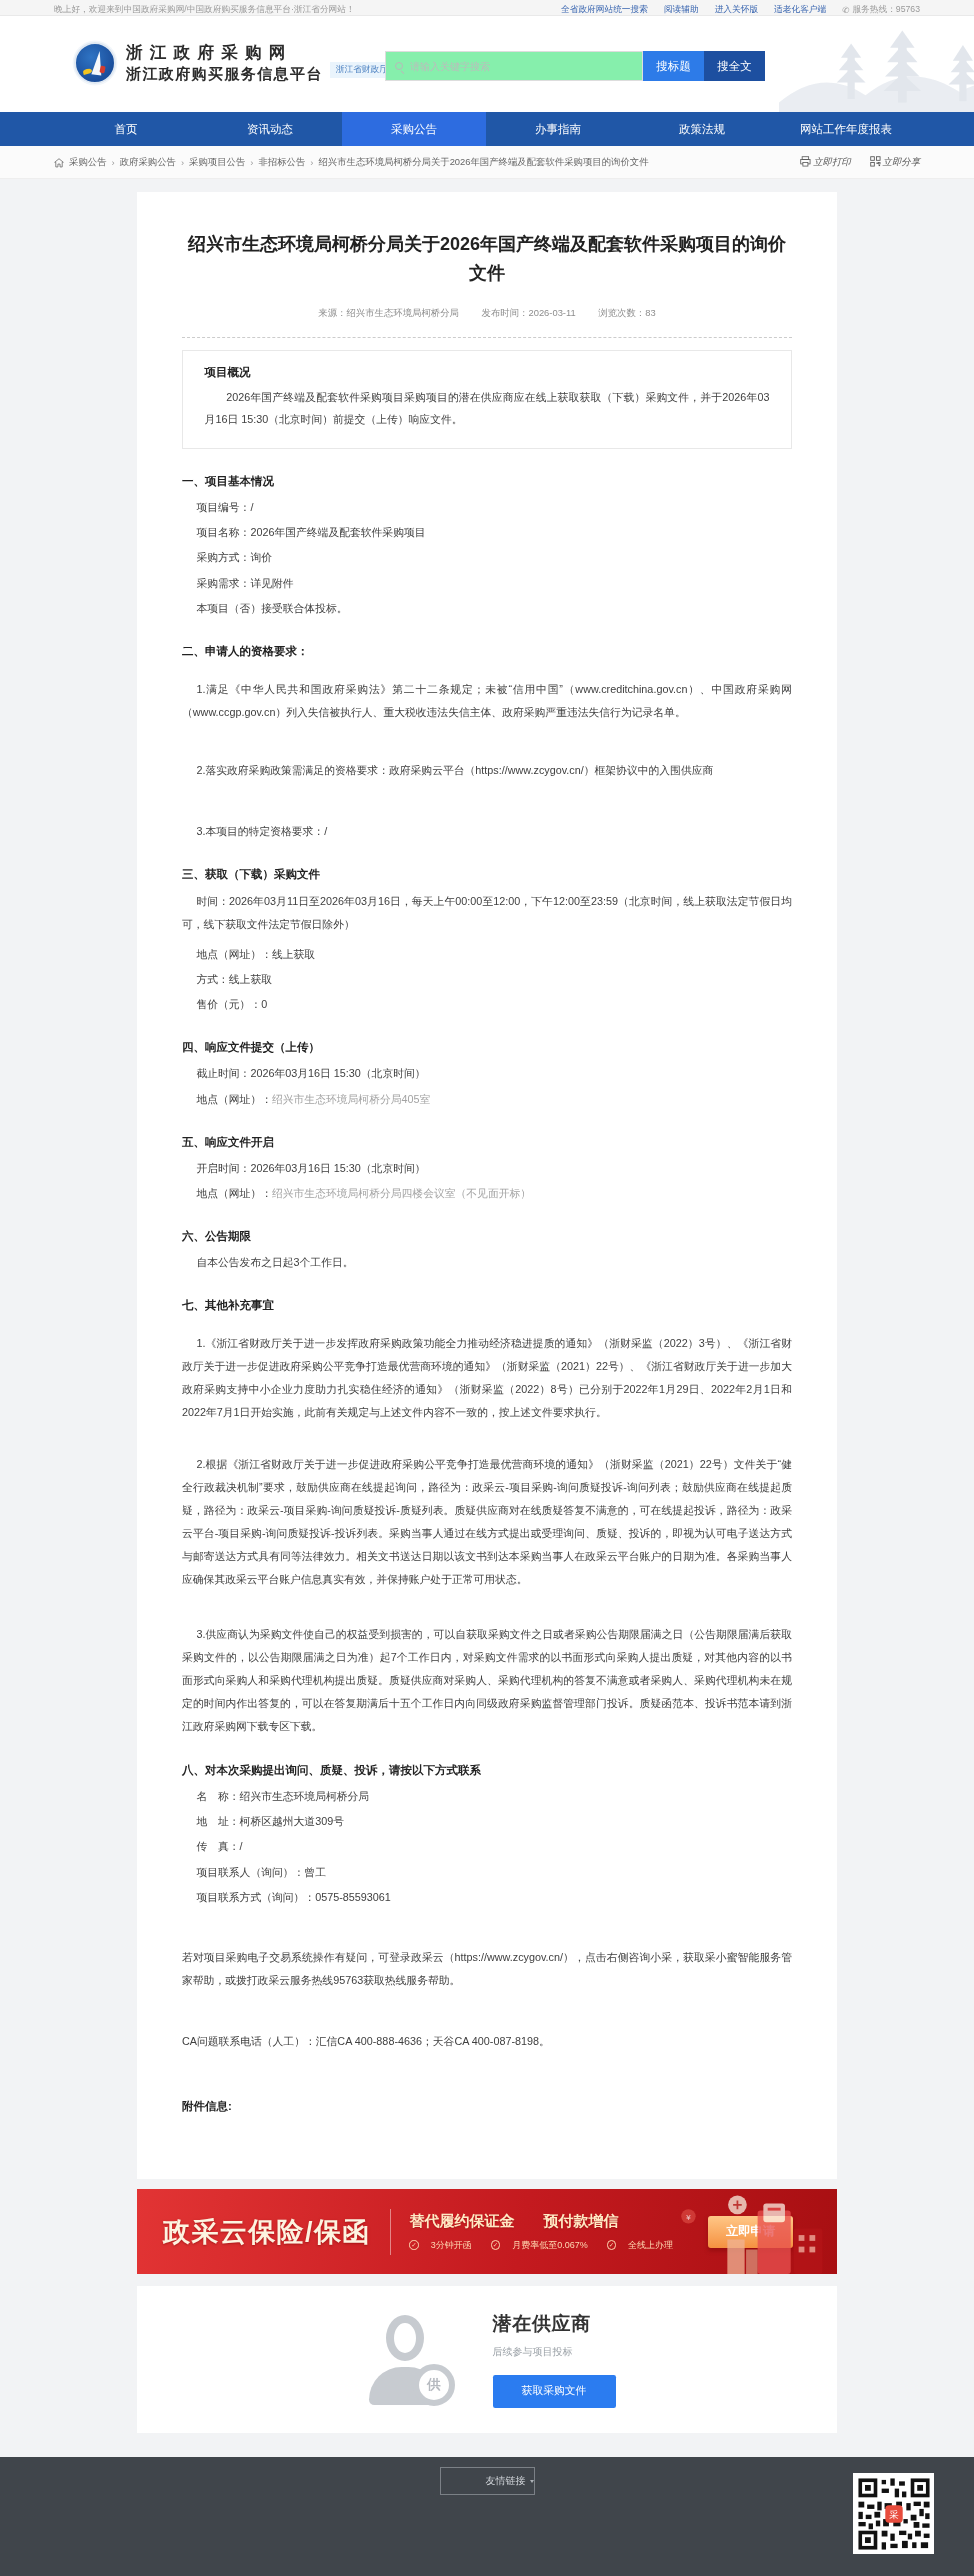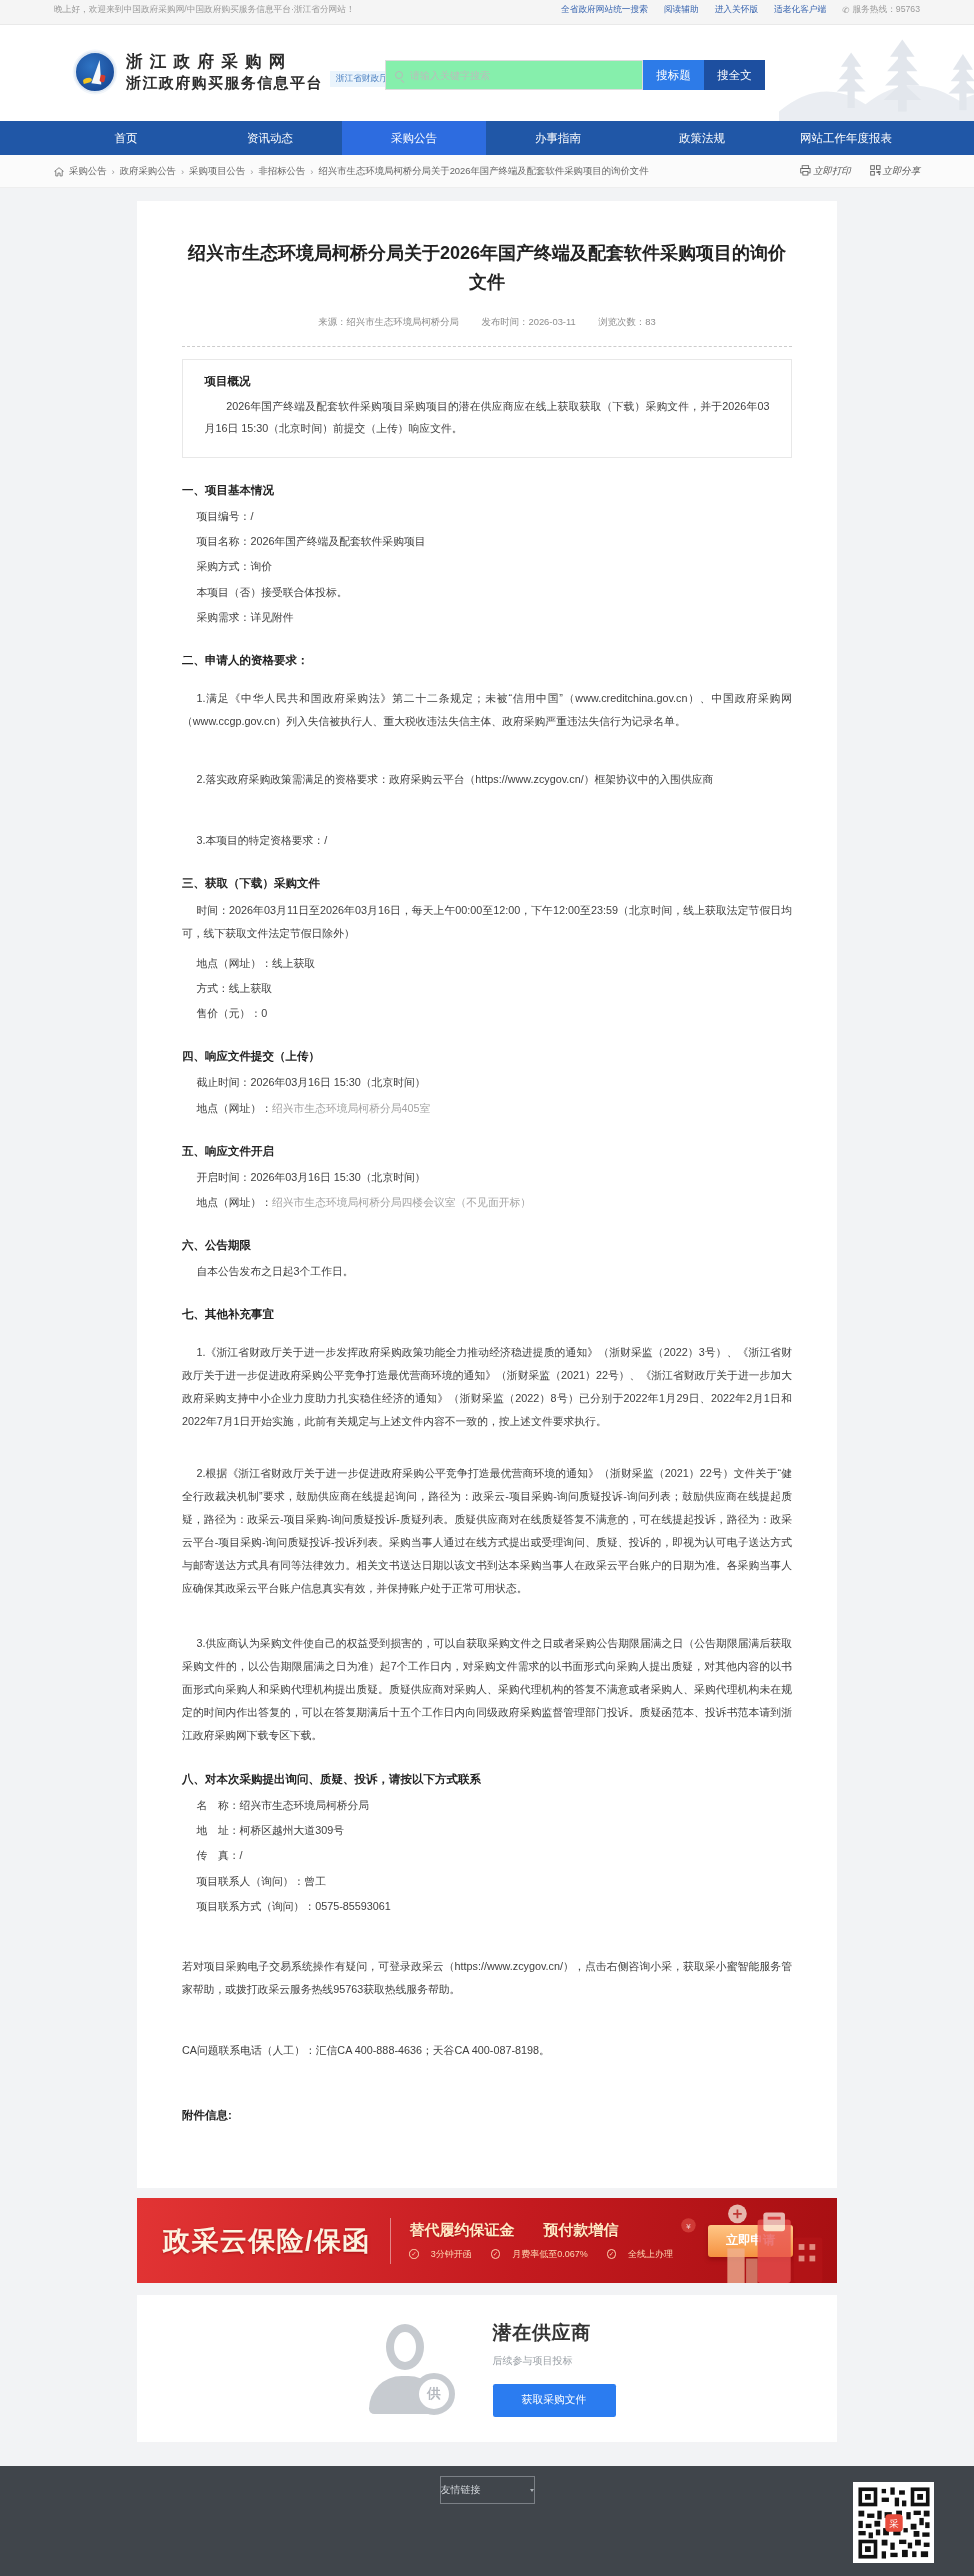--- a/index.html
+++ b/index.html
@@ -1,21 +1,21 @@
 <!DOCTYPE html>
 <html style="font-size:11.5px"><head>
 <meta charset="utf-8">
 <style>
   * { margin:0; padding:0; box-sizing:border-box; }
   html,body { width:974px; background:#f2f3f5; font-family:"Liberation Sans","DejaVu Sans",sans-serif; color:#333; }
   .page { width:974px; min-height:2576px; background:#f2f3f5; overflow:hidden; }
   .inner { width:866px; margin:0 auto; position:relative; }
 
   
-  .topbar { height:25px; background:#f5f5f5; border-bottom:0.7px solid #e9e9e9; font-size:8.7px; color:#9a9a9a; }
+  .topbar { height:16px; background:#f5f5f5; border-bottom:0.7px solid #e9e9e9; font-size:8.7px; color:#9a9a9a; }
   .topbar .inner { display:flex; justify-content:space-between; align-items:center; height:19.5px; }
   .topbar-right { display:flex; align-items:center; gap:16px; }
   .topbar-right a { color:#3a66b0; text-decoration:none; cursor:pointer; }
   .hotline { color:#9a9a9a; display:flex; align-items:center; gap:2.9px; }
 
   
   .header { height:96px; background:#fff; position:relative; overflow:hidden; }
   .header .inner { height:96px; }
   .logo-wrap { position:absolute; left:20px; top:26px; display:flex; align-items:center; }
   .logo-circle { width:42px; height:42px; border-radius:50%; background:radial-gradient(circle at 40% 35%, #2f74c4 0%, #1b4e9b 70%); border:2.2px solid #dfe8f2; position:relative; flex:0 0 auto; box-shadow:0 0 0 1.4px #f2f6fa; }
@@ -91,21 +91,21 @@
   .person { width:92px; height:88px; position:relative; }
   .head { width:38px; height:46px; border:8px solid #c7cbd0; border-radius:50%; margin:0 auto; background:#fff; }
   .shoulders { width:72px; height:38px; background:#c7cbd0; border-radius:36px 36px 5.8px 5.8px; margin:5.8px auto 0; }
   .supply-circle { position:absolute; right:-4.3px; bottom:-2.9px; width:42px; height:42px; border-radius:50%; background:#fff; border:6.5px solid #c7cbd0; color:#b6bac0; font-size:13.7px; font-weight:bold; display:flex; align-items:center; justify-content:center; }
   .sup-text h3 { font-size:19px; color:#333; letter-spacing:0.7px; }
   .sup-text .sub { font-size:10px; color:#9aa0a6; margin-top:7.2px; }
   .sup-btn { margin-top:16px; width:123px; height:33px; background:#2b7cf0; color:#fff; border:0; border-radius:2.2px; font-size:10.8px; cursor:pointer; font-family:inherit; }
 
   
   .footer { margin-top:24.5px; background:#40454b; padding:10px 0 24.5px; position:relative; min-height:157px; }
-  .flinks { width:95px; height:27.4px; border:0.7px solid #7b8086; color:#d2d6db; font-size:10px; margin:0 auto 17.3px; display:flex; align-items:center; justify-content:space-between; gap:20px; cursor:pointer; }
+  .flinks { width:95px; height:27.4px; border:0.7px solid #7b8086; color:#d2d6db; font-size:10px; margin:0 auto 17.3px; display:flex; align-items:center; justify-content:flex-end; gap:4px; cursor:pointer; }
   .caret { width:0; height:0; border-left:2.9px solid transparent; border-right:2.9px solid transparent; border-top:3.6px solid #aeb3b9; }
   .fqr { position:absolute; right:38px; top:16px; width:85px; text-align:center; }
   .fqr .qrbox { width:81px; height:81px; background:#fff; padding:3.6px; margin:0 auto; }
 
   svg { display:block; }
 </style>
 </head>
 <body>
 
 <div class="page">
@@ -235,22 +235,22 @@
       <div class="overview">
         <h4>项目概况</h4>
         <p>2026年国产终端及配套软件采购项目采购项目的潜在供应商应在线上获取获取（下载）采购文件，并于2026年03月16日 15:30（北京时间）前提交（上传）响应文件。</p>
       </div>
 
       <section class="sec">
         <h3 class="sec-h">一、项目基本情况</h3>
         <p class="line">项目编号：/</p>
         <p class="line">项目名称：2026年国产终端及配套软件采购项目</p>
         <p class="line">采购方式：询价</p>
+        <p class="line">采购需求：详见附件</p>
         <p class="line">本项目（否）接受联合体投标。</p>
-        <p class="line">采购需求：详见附件</p>
       </section>
 
       <section class="sec">
         <h3 class="sec-h">二、申请人的资格要求：</h3>
         <p class="para">1.满足《中华人民共和国政府采购法》第二十二条规定；未被“信用中国”（www.creditchina.gov.cn）、中国政府采购网（www.ccgp.gov.cn）列入失信被执行人、重大税收违法失信主体、政府采购严重违法失信行为记录名单。</p>
         <p class="para" style="margin-top:35px">2.落实政府采购政策需满足的资格要求：政府采购云平台（https://www.zcygov.cn/）框架协议中的入围供应商</p>
         <p class="para" style="margin-top:38px">3.本项目的特定资格要求：/</p>
       </section>
 
       <section class="sec">

